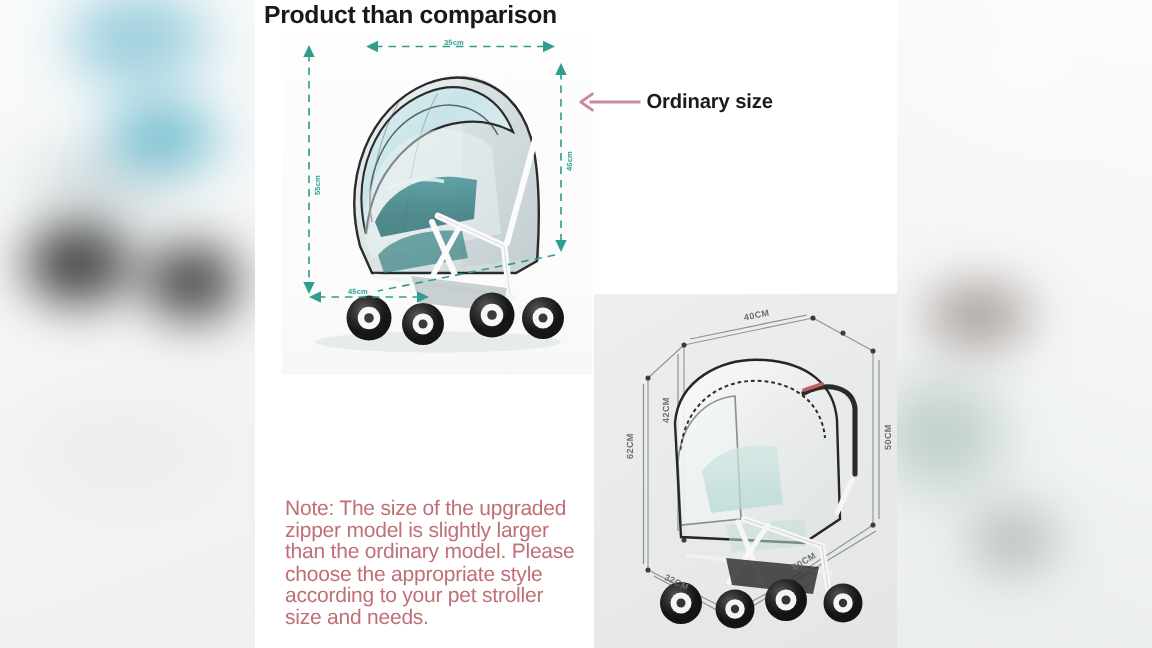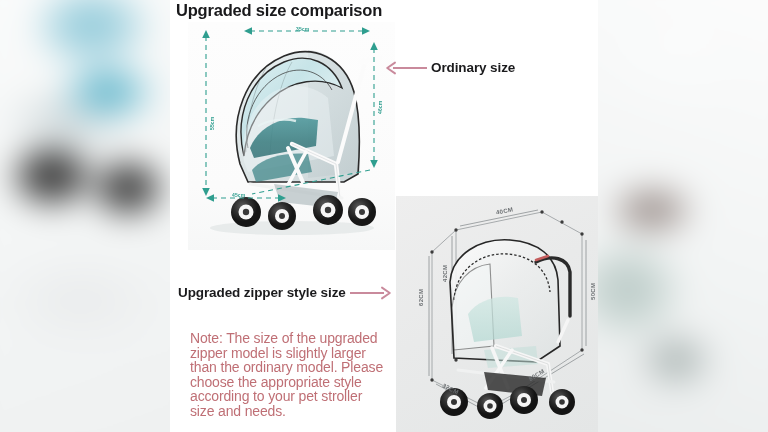--- a/index.html
+++ b/index.html
@@ -145,21 +145,21 @@
   <div class="backdrop backdrop-left">
     <div class="blur-img blur-left-bg"></div>
   </div>
 
   <div class="backdrop backdrop-right">
     <div class="blur-img blur-right-bg"></div>
   </div>
 
   <div id="card">
 
-    <div class="page-title">Upgraded size comparison</div>
+    <div class="page-title">Product than comparison</div>
 
     <div id="photo-ordinary">
       <svg width="207" height="228" viewBox="0 0 207 228">
         <defs>
           <linearGradient id="canopyG" x1="0" y1="0" x2="1" y2="1">
             <stop offset="0%" stop-color="#dff0f2"></stop>
             <stop offset="38%" stop-color="#c7e4e8"></stop>
             <stop offset="70%" stop-color="#dfeff1"></stop>
             <stop offset="100%" stop-color="#eef6f7"></stop>
           </linearGradient>
@@ -255,27 +255,20 @@
     </div>
 
     <div class="callout" id="callout-ordinary">
       <svg width="42" height="14" viewBox="0 0 42 14">
         <line x1="8" y1="7" x2="42" y2="7" stroke="#c98a9c" stroke-width="1.9"></line>
         <polyline points="10,1.6 2.2,7 10,12.4" fill="none" stroke="#c98a9c" stroke-width="1.9" stroke-linecap="round" stroke-linejoin="round"></polyline>
       </svg>
       <span class="label">Ordinary size</span>
     </div>
 
-    <div class="callout" id="callout-upgraded">
-      <span class="label">Upgraded zipper style size</span>
-      <svg width="42" height="14" viewBox="0 0 42 14">
-        <line x1="0" y1="7" x2="34" y2="7" stroke="#c98a9c" stroke-width="1.9"></line>
-        <polyline points="32,1.6 39.8,7 32,12.4" fill="none" stroke="#c98a9c" stroke-width="1.9" stroke-linecap="round" stroke-linejoin="round"></polyline>
-      </svg>
-    </div>
 
     <div id="note-block">Note: The size of the upgraded zipper model is slightly larger than the ordinary model. Please choose the appropriate style according to your pet stroller size and needs.</div>
 
     <div id="photo-upgraded">
       <svg width="202" height="236" viewBox="0 0 202 236">
         <defs>
           <linearGradient id="coverG2" x1="0.1" y1="0" x2="0.9" y2="1">
             <stop offset="0%" stop-color="#fbfbfb" stop-opacity="0.92"></stop>
             <stop offset="45%" stop-color="#eceeee" stop-opacity="0.8"></stop>
             <stop offset="100%" stop-color="#dfe3e3" stop-opacity="0.85"></stop>

